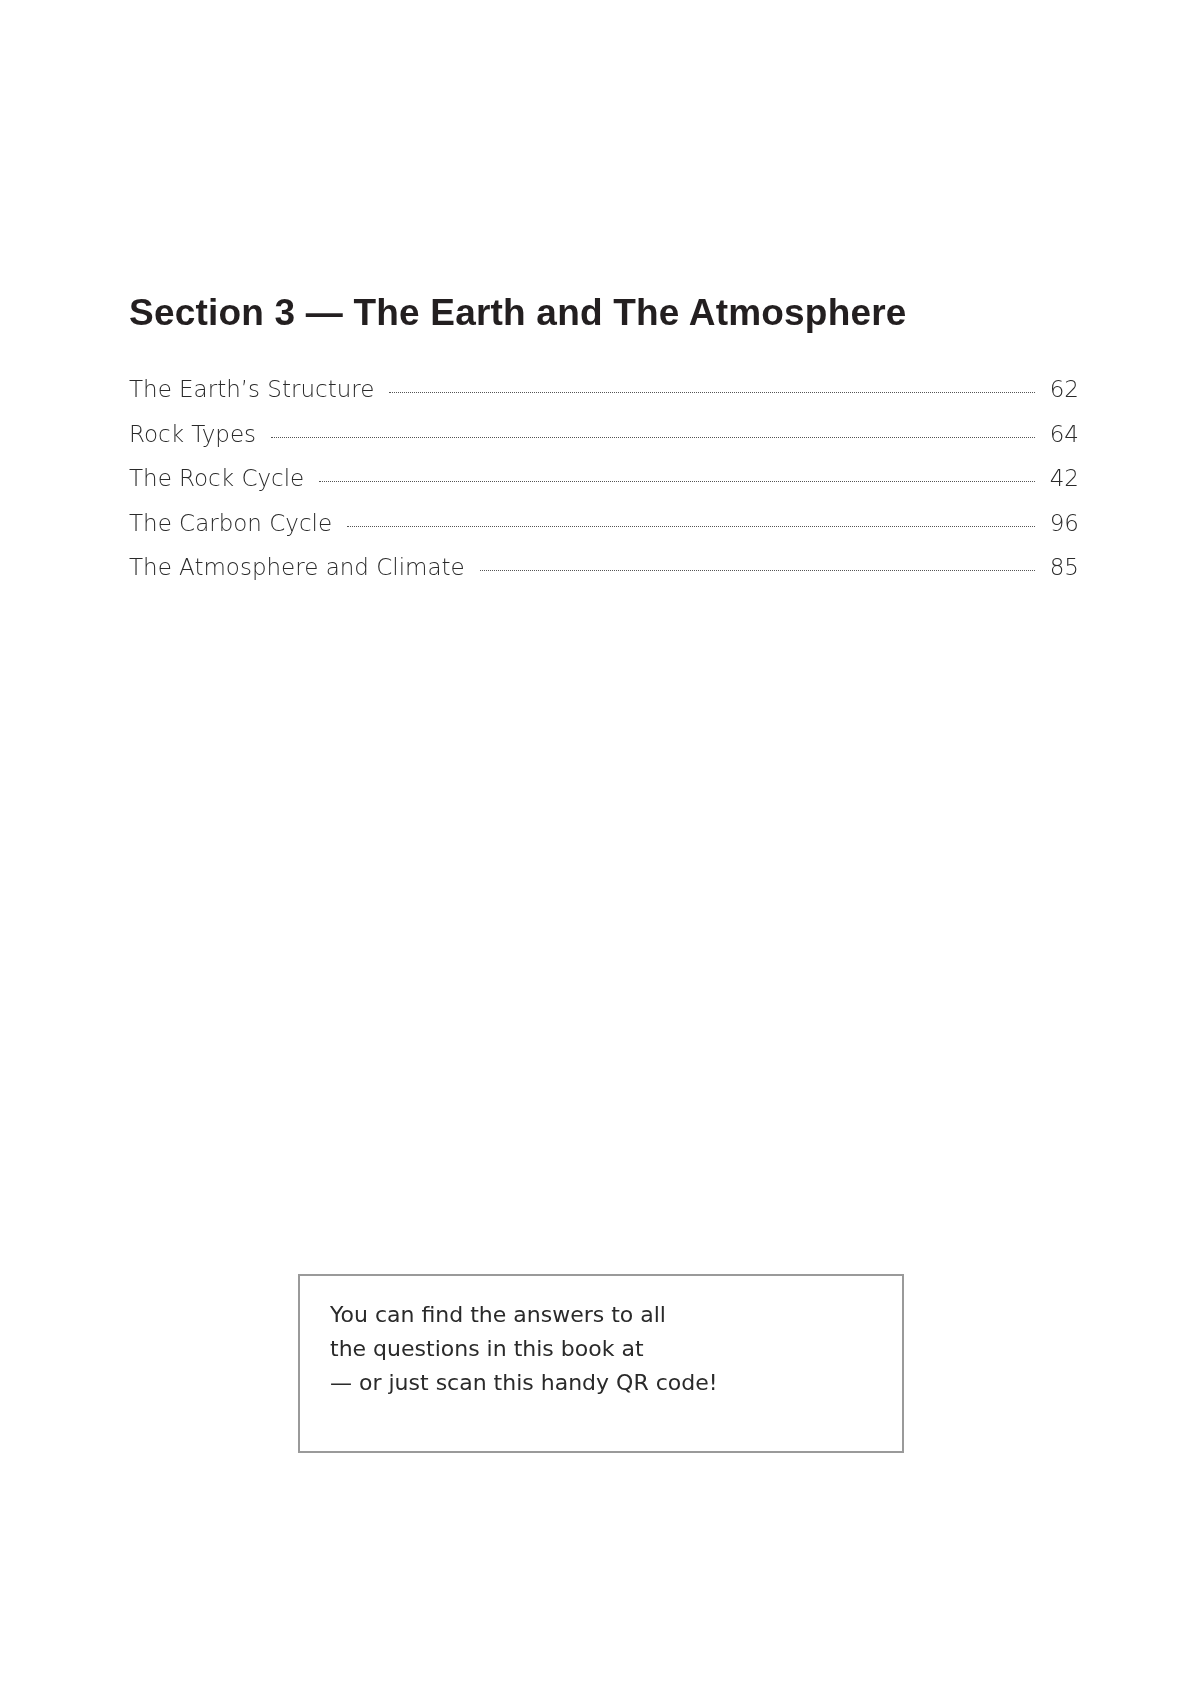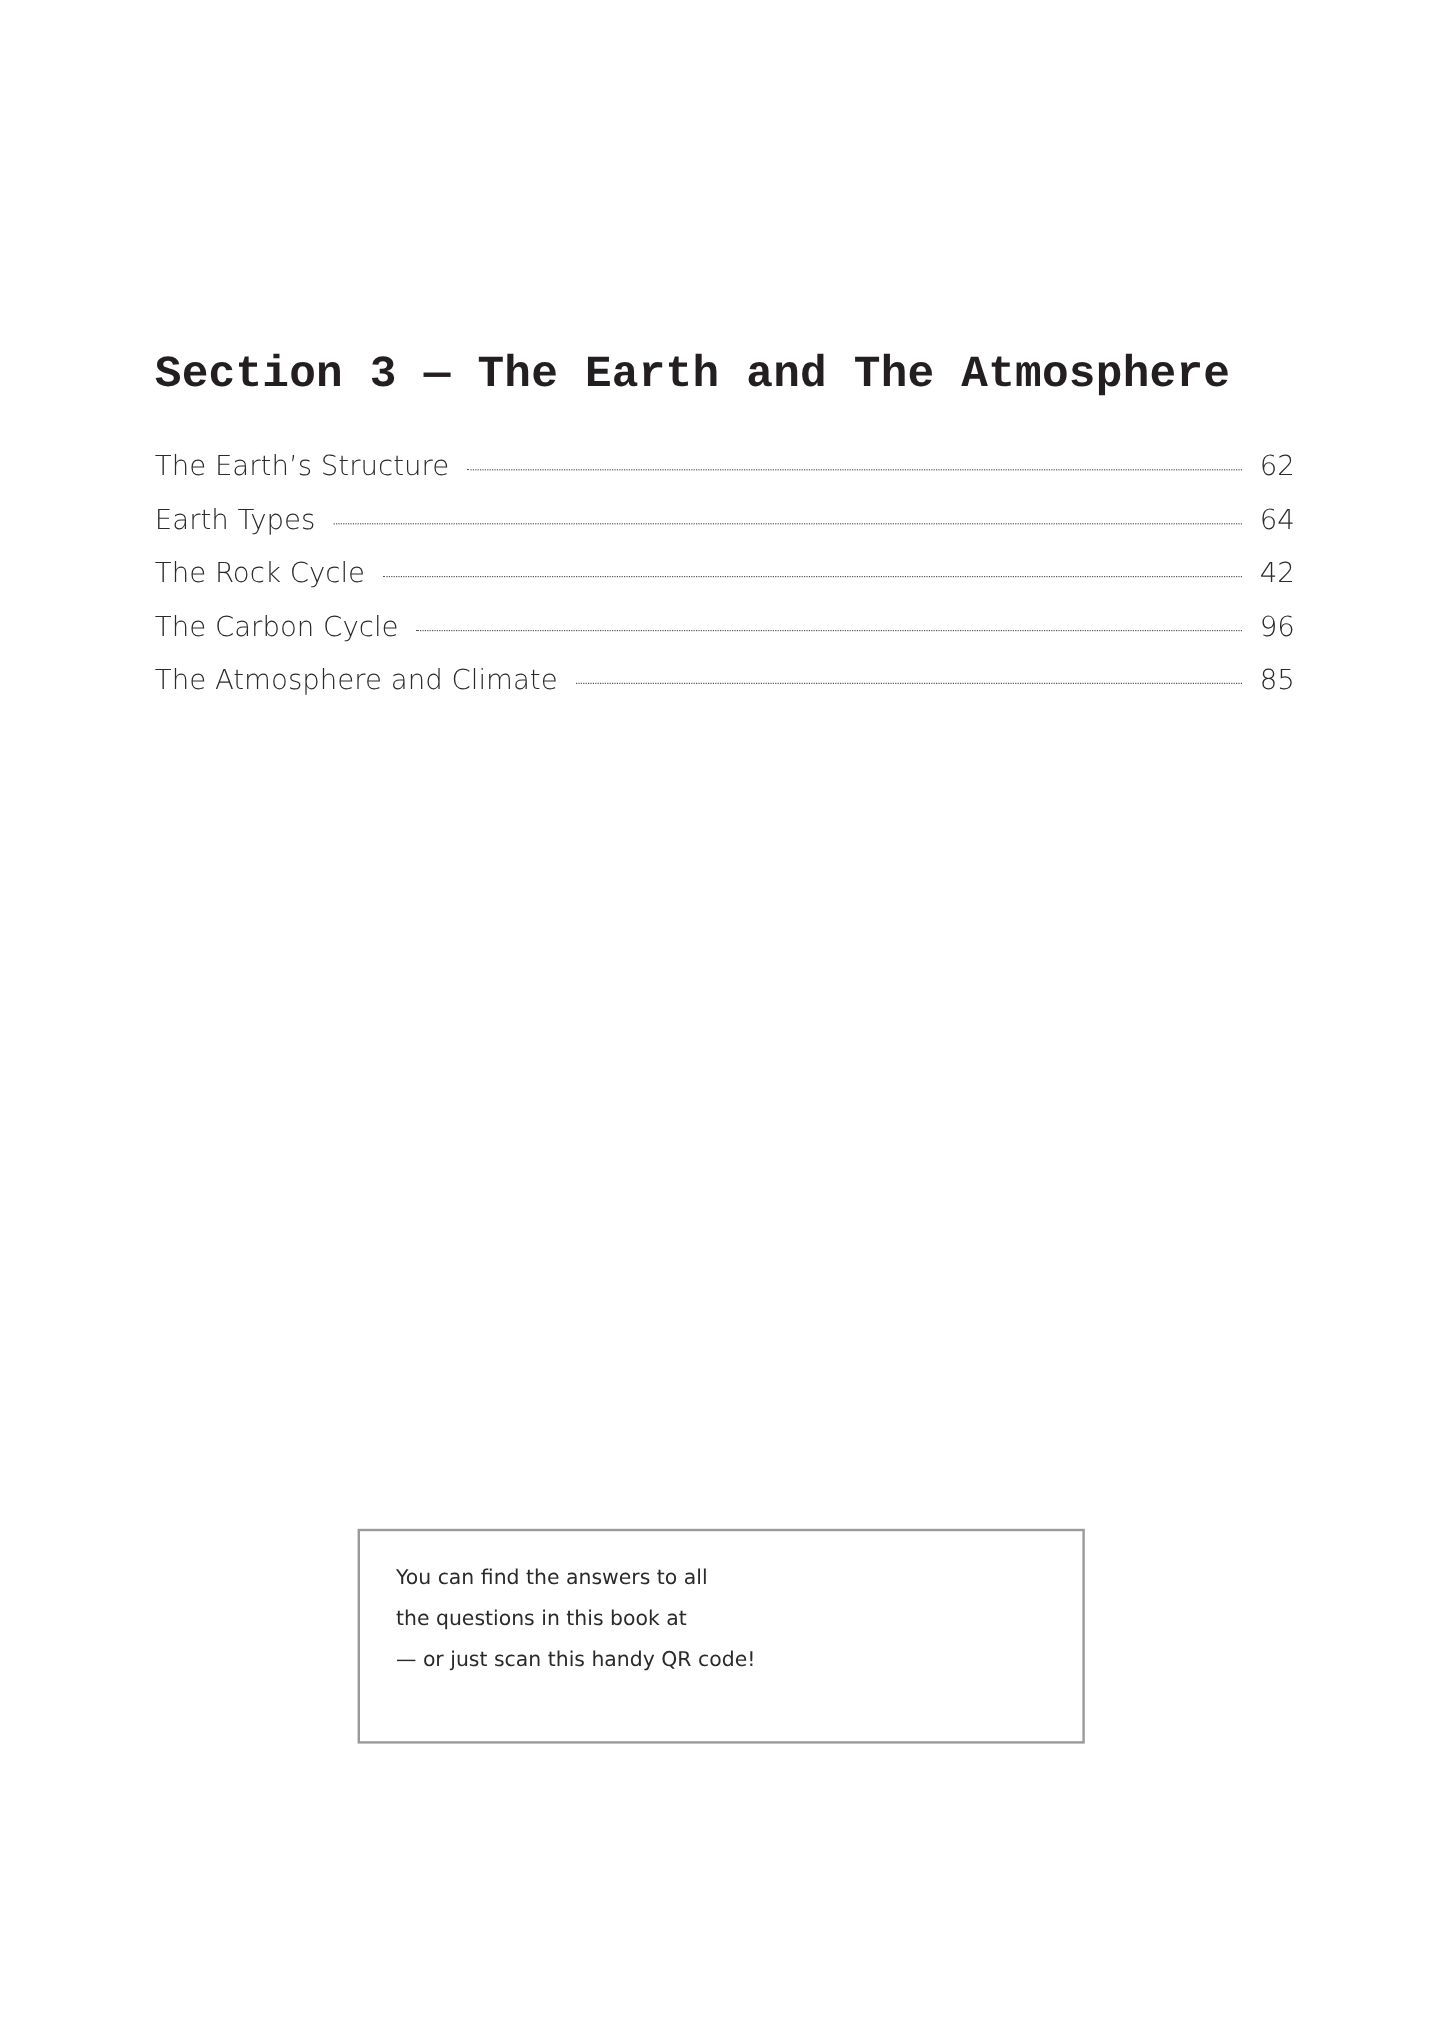--- a/index.html
+++ b/index.html
@@ -1,55 +1,55 @@
 <!DOCTYPE html>
 <html><head>
 <meta charset="utf-8">
 <style>
   html, body { margin: 0; padding: 0; background: #ffffff; }
   body { width: 1200px; height: 1697px; position: relative; overflow: hidden; color: #231f20; }
   .section-title {
     position: absolute; left: 129px; top: 292px;
-    font-family: Liberation Mono, monospace; font-weight: bold;
+    font-family: Liberation Sans, sans-serif; font-weight: bold;
     font-size: 37px; letter-spacing: 0.2px; margin: 0; white-space: nowrap;
   }
   .toc { position: absolute; left: 129px; top: 376px; width: 950px; margin: 0; padding: 0; list-style: none; }
   .toc-row {
     display: flex; align-items: baseline; height: 44.6px;
     font-family: "DejaVu Sans", sans-serif; font-weight: 300; font-size: 23px; color: #2a2a2a; gap: 13px;
   }
   .toc-label { white-space: nowrap; }
   .toc-leader {
     flex: 1; border-bottom: 1.5px dotted #555; margin: 0 2px; position: relative; top: -4px;
   }
   .toc-page { white-space: nowrap; }
   .answers-box {
     position: absolute; left: 298px; top: 1274px; width: 606px; height: 179px;
     border: 2px solid #9a9a9a; box-sizing: border-box;
   }
   .answers-text {
     position: absolute; left: 30px; top: 22px;
-    font-family: "DejaVu Sans", sans-serif; font-size: 17px; line-height: 34px; color: #2a2a2a;
+    font-family: "DejaVu Sans", sans-serif; font-size: 22px; line-height: 34px; color: #2a2a2a;
   }
   .answers-text .url { font-weight: bold; }
   .answers-text div { white-space: nowrap; }
 </style>
 </head>
 <body>
 
 <h1 class="section-title">Section 3 — The Earth and The Atmosphere</h1>
 
 <ul class="toc">
   <li class="toc-row">
     <span class="toc-label">The Earth’s Structure</span>
     <span class="toc-leader"></span>
     <span class="toc-page">62</span>
   </li>
   <li class="toc-row">
-    <span class="toc-label">Earth Types</span>
+    <span class="toc-label">Rock Types</span>
     <span class="toc-leader"></span>
     <span class="toc-page">64</span>
   </li>
   <li class="toc-row">
     <span class="toc-label">The Rock Cycle</span>
     <span class="toc-leader"></span>
     <span class="toc-page">42</span>
   </li>
   <li class="toc-row">
     <span class="toc-label">The Carbon Cycle</span>

